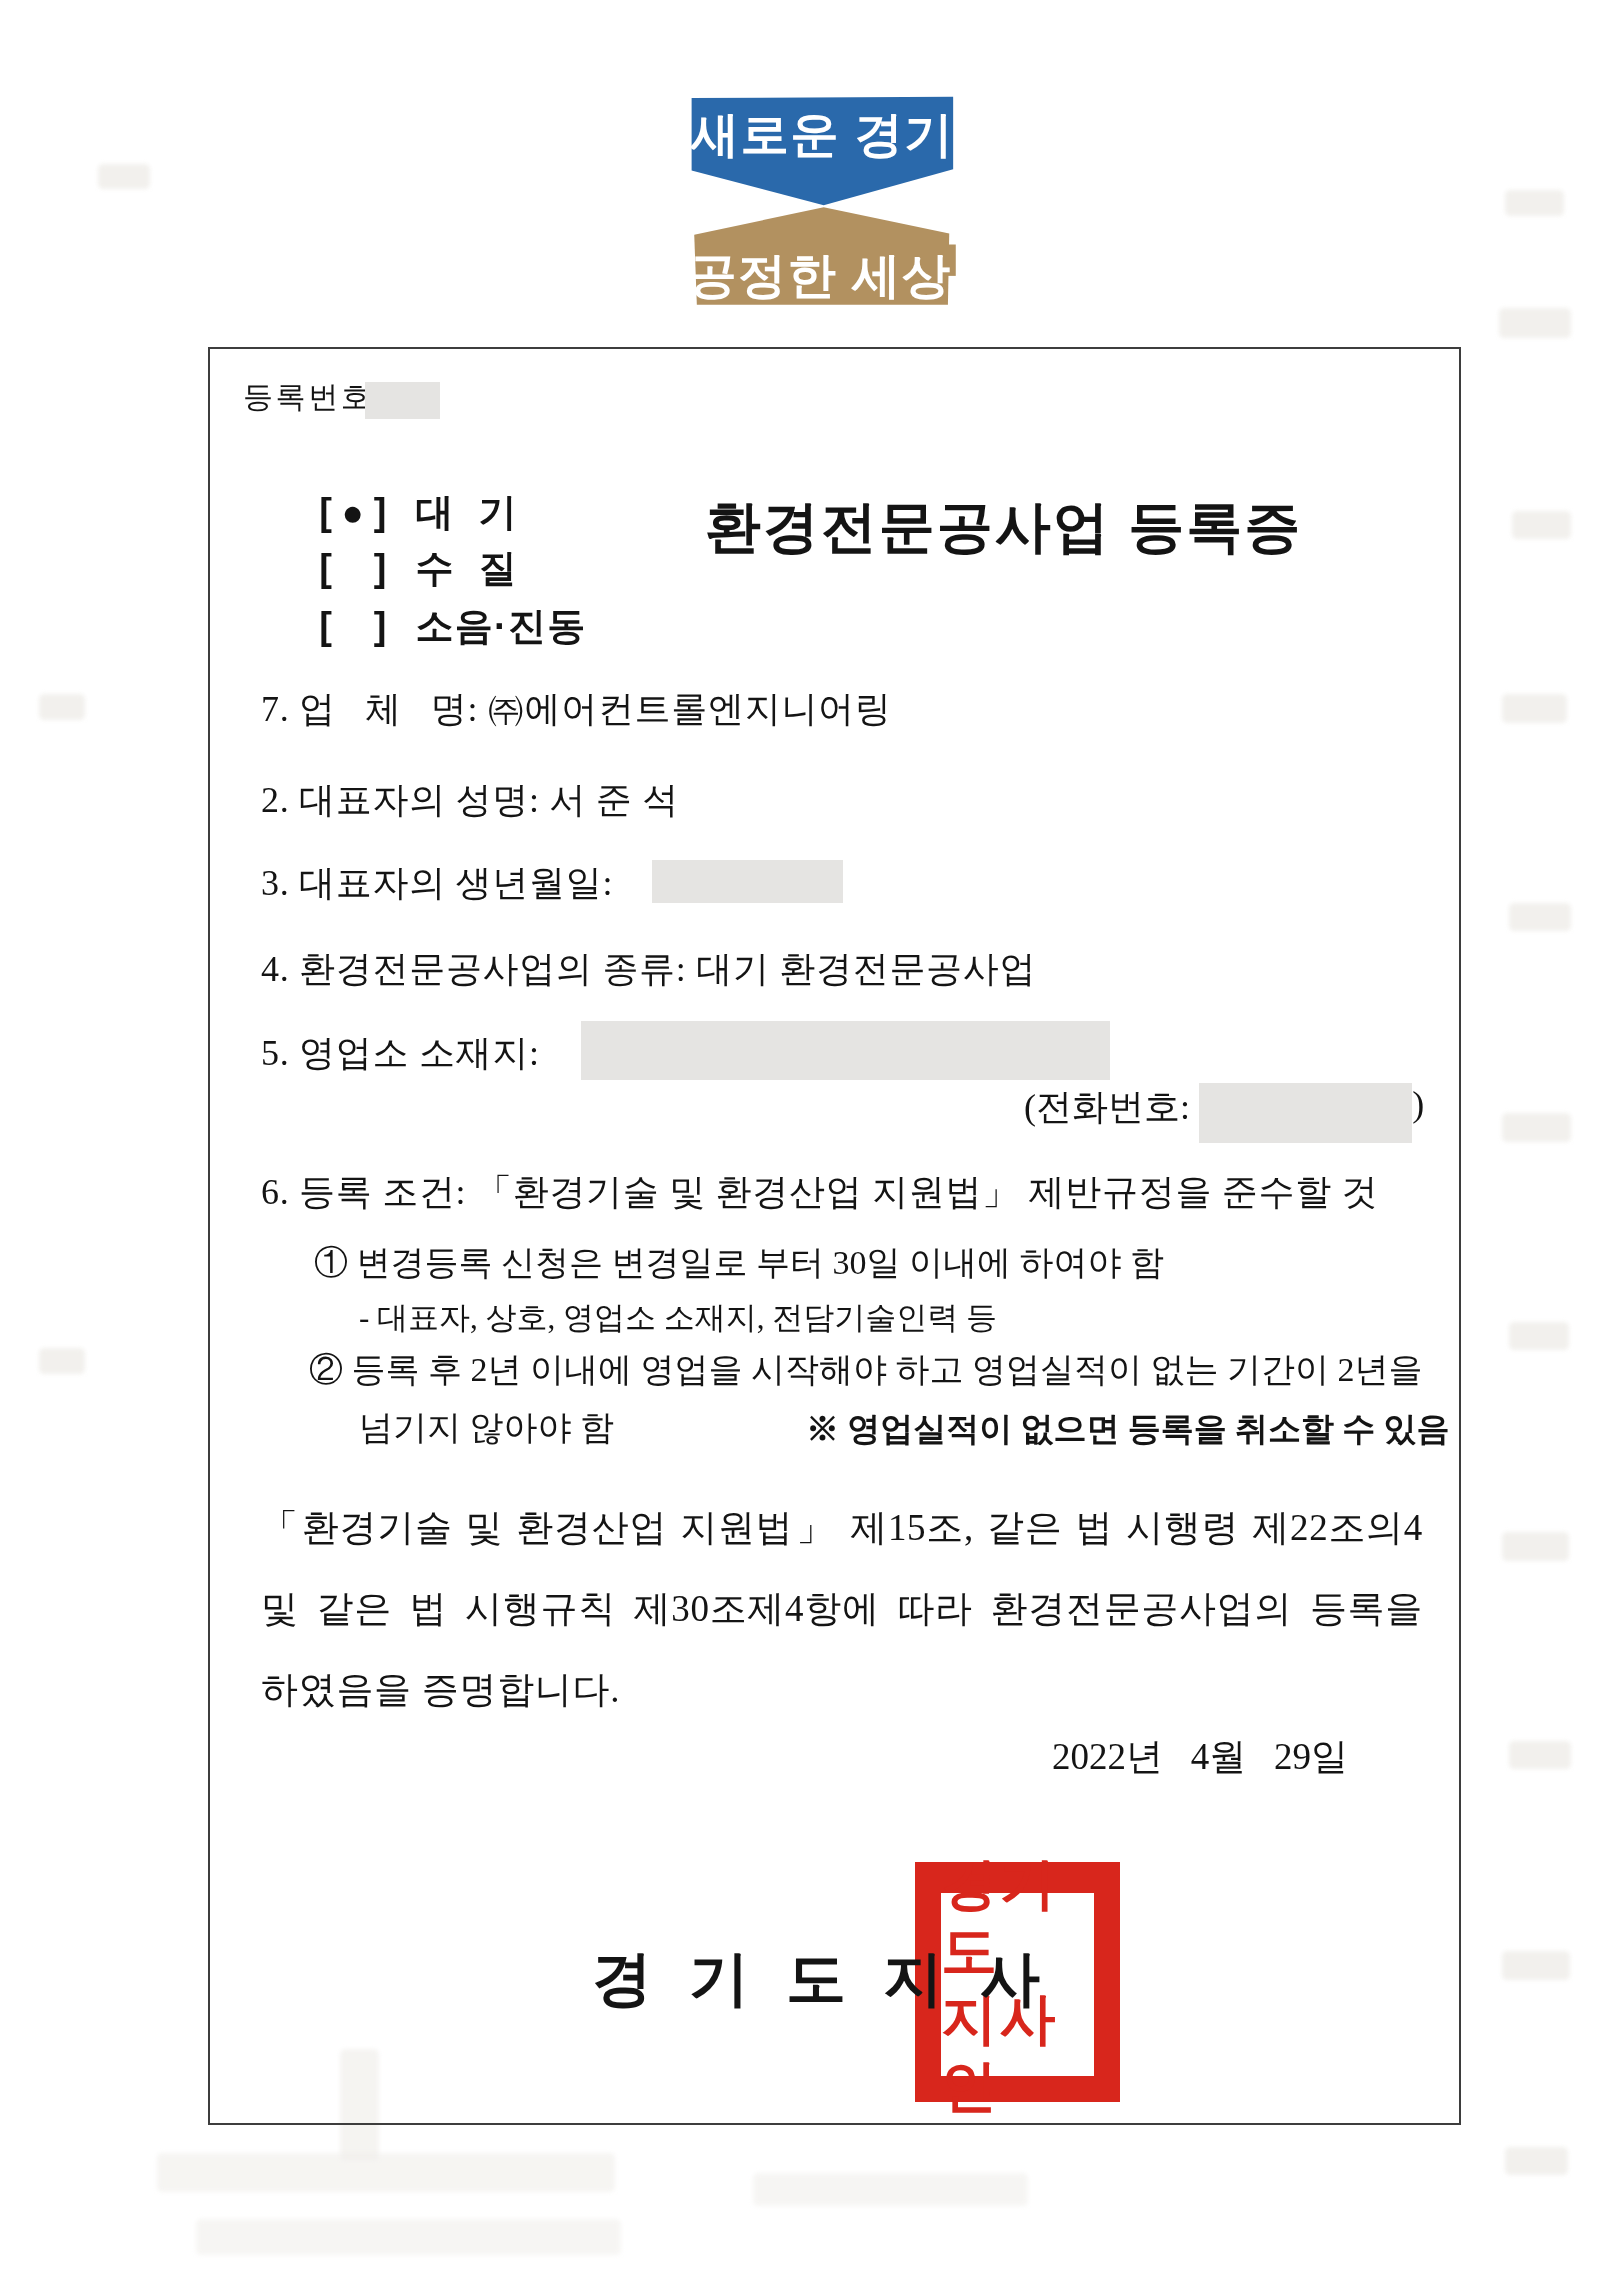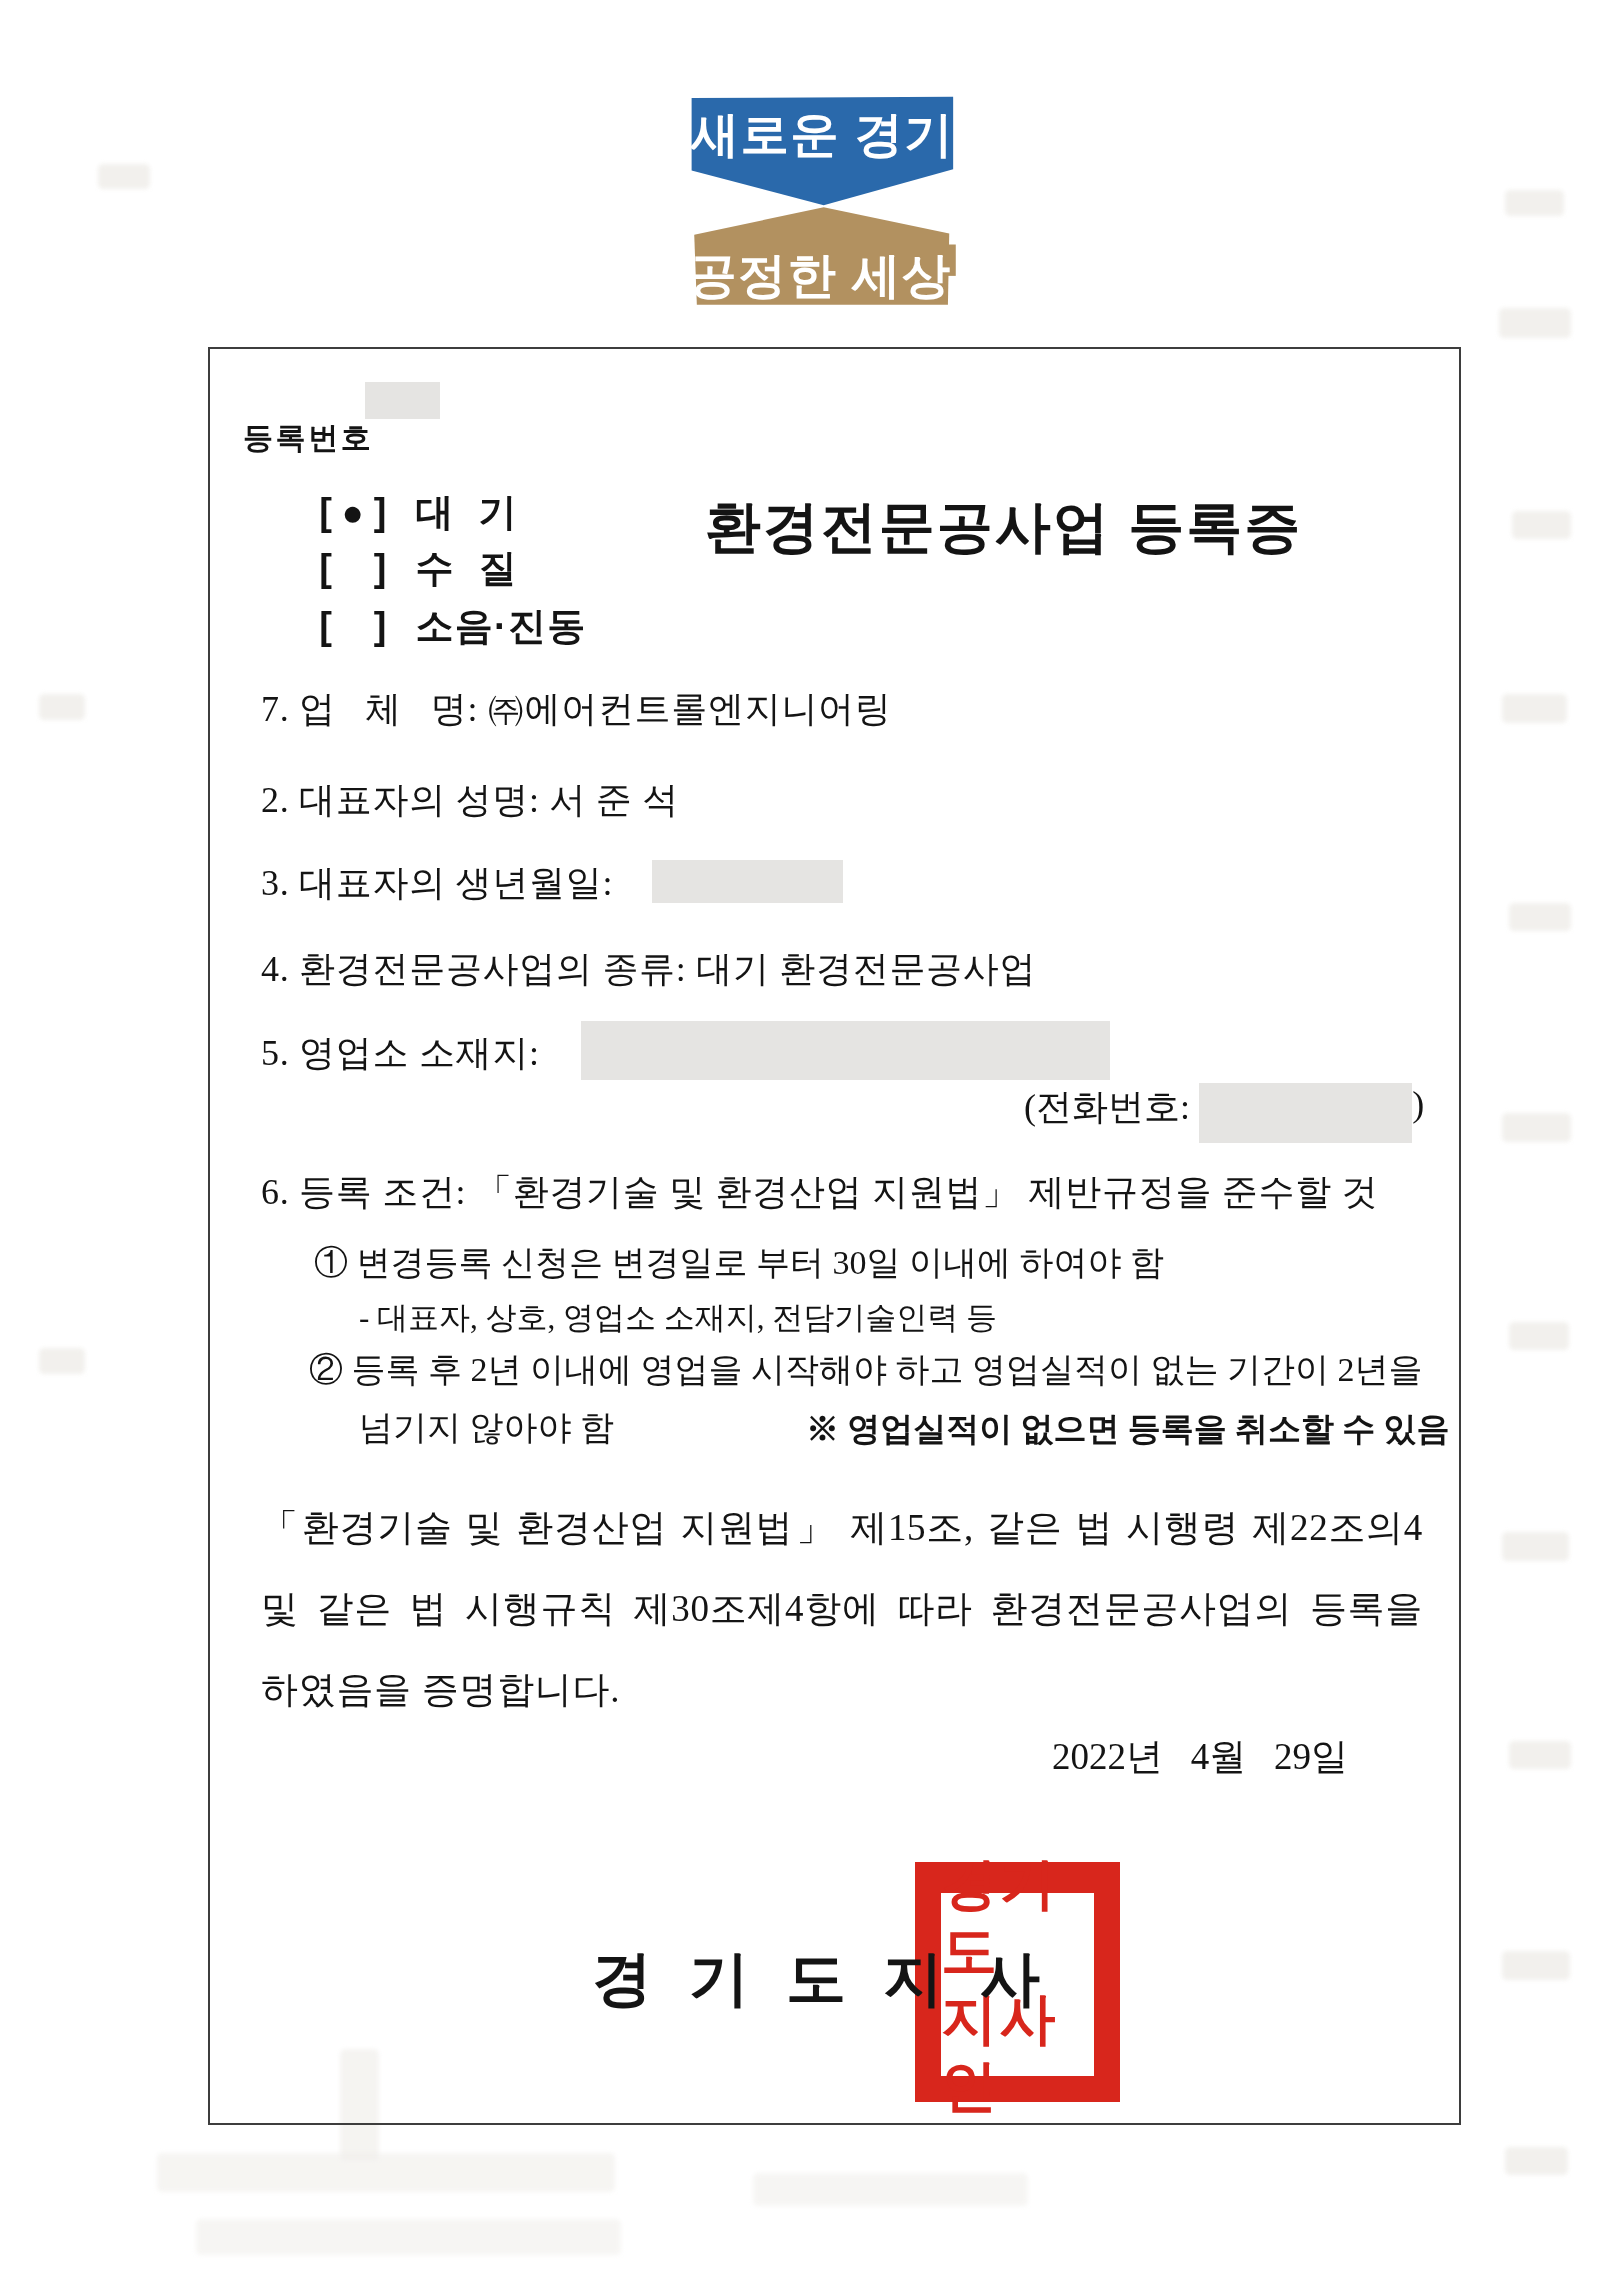--- a/index.html
+++ b/index.html
@@ -16,21 +16,21 @@
 
   
   #logo{left:655px;top:84px;width:340px;height:236px;}
 
   
   #cert-box{
     left:208px;top:347px;width:1253px;height:1778px;
     border:2.6px solid #3d3d3d;background:transparent;box-sizing:border-box;
   }
 
-  #regno-label{left:243px;top:377px;font-size:30px;font-weight:bold;letter-spacing:2.6px;margin-top:41px;}
+  #regno-label{left:243px;top:377px;font-size:30px;font-weight:normal;letter-spacing:2.6px;}
   .redacted{position:absolute;background:#e5e4e2;}
   #regno-redacted{left:365px;top:382px;width:75px;height:37px;}
 
   .cb-row{position:absolute;left:298px;font-size:38px;font-weight:bold;white-space:pre;}
   .cb-bracket{font-weight:600;letter-spacing:0;}
   .cb-mark{display:inline-block;width:42px;text-align:center;font-size:37px;}
   .cb-label{margin-left:29px;letter-spacing:1.3px;}
   #cb-air{top:444px;}
   #cb-water{top:500px;}
   #cb-noise{top:558px;}

